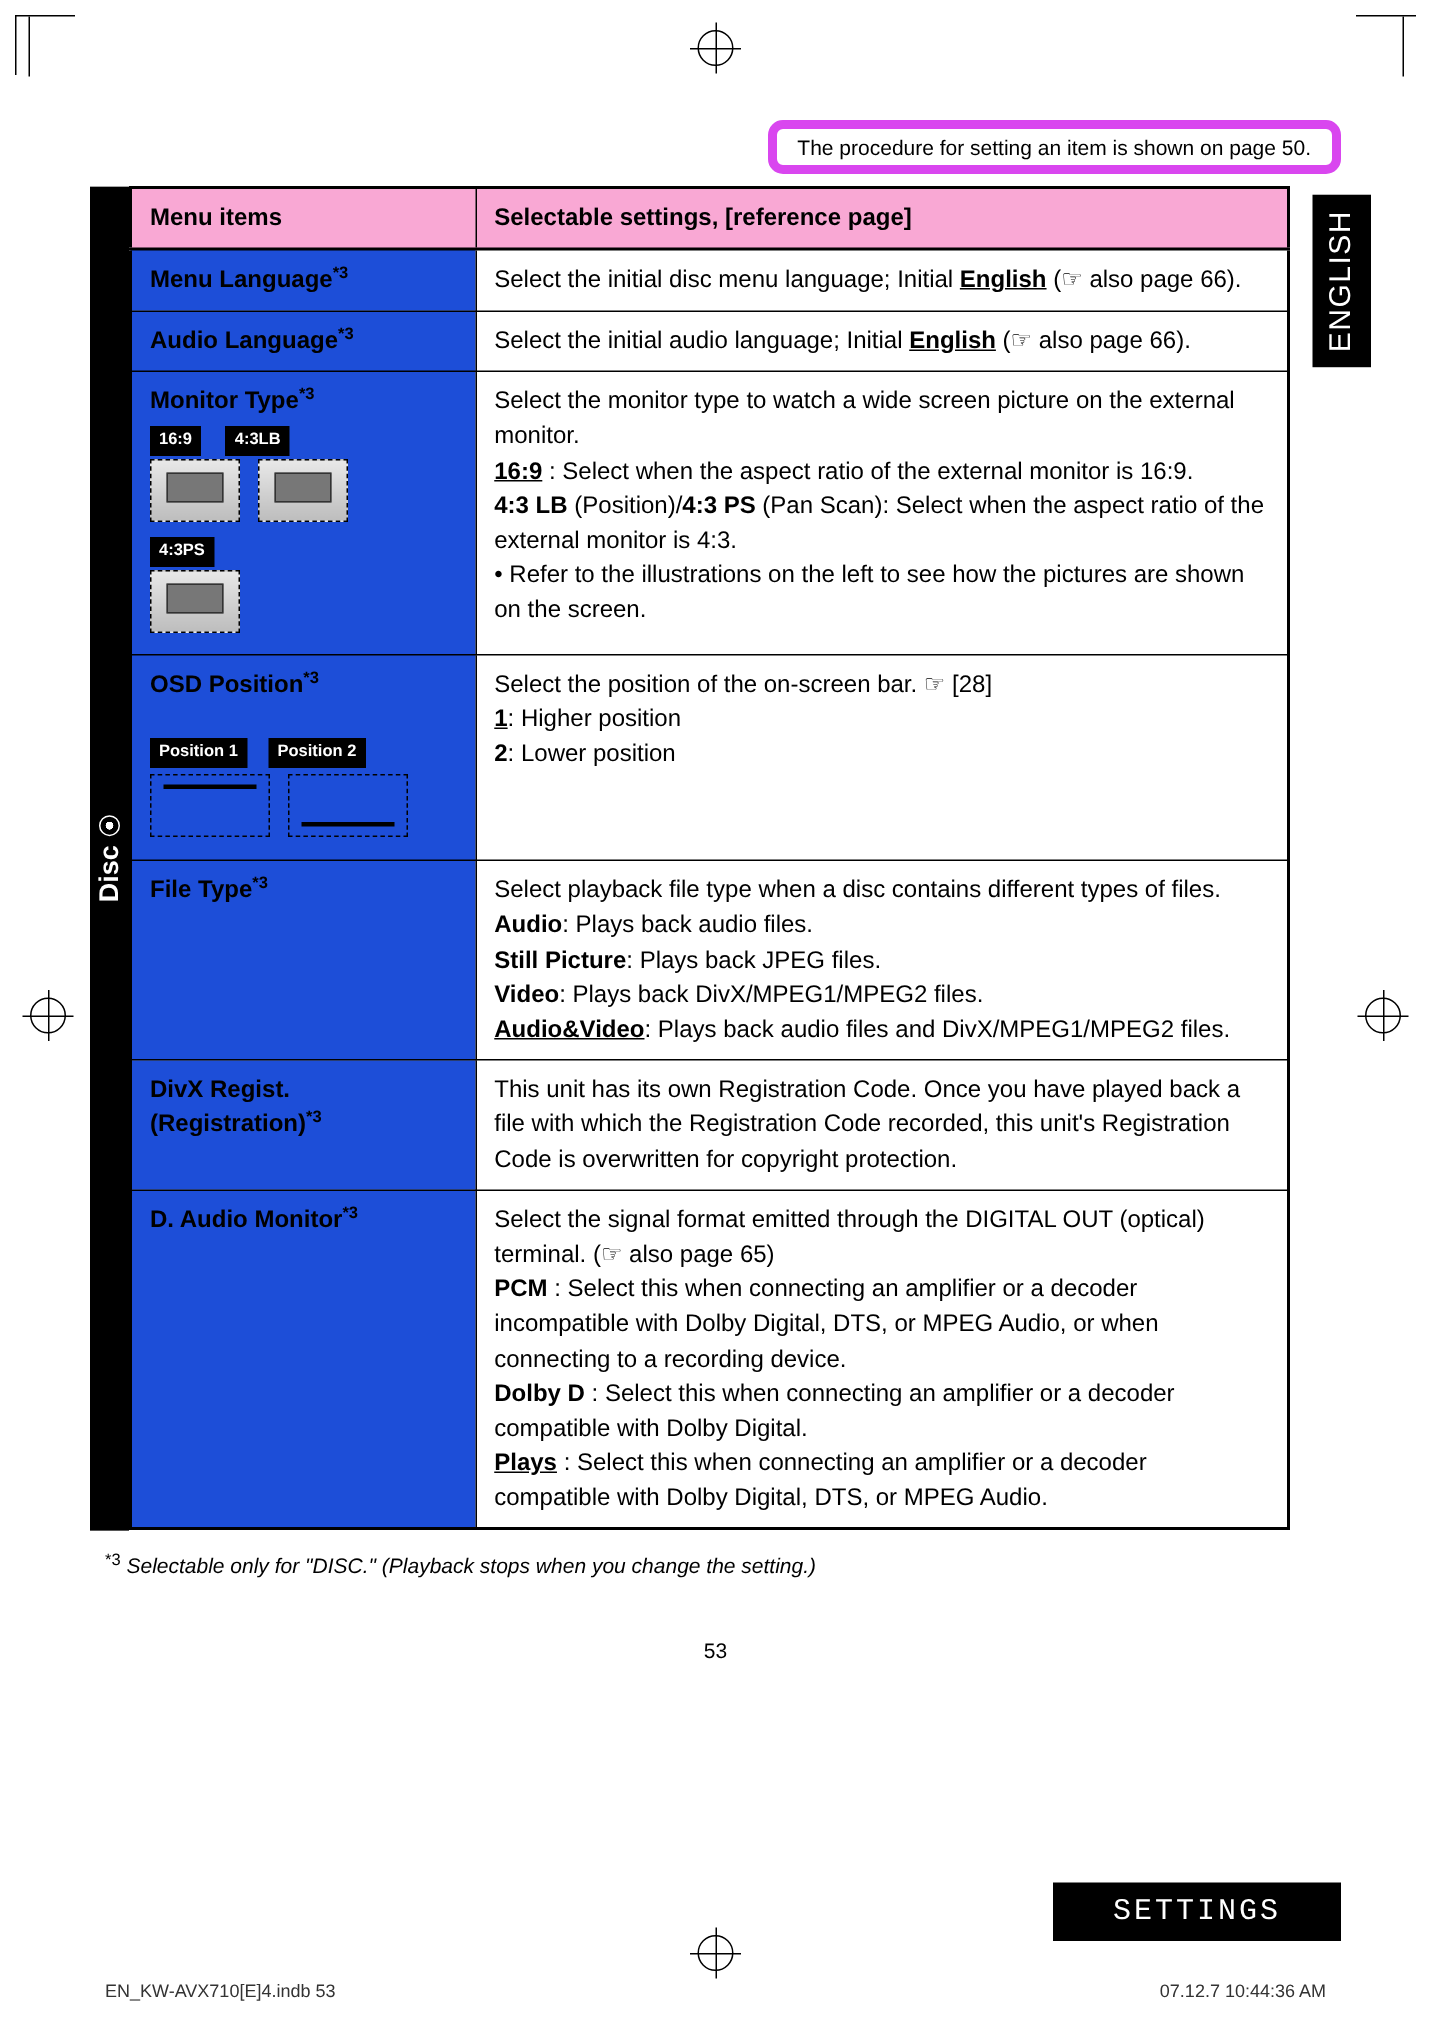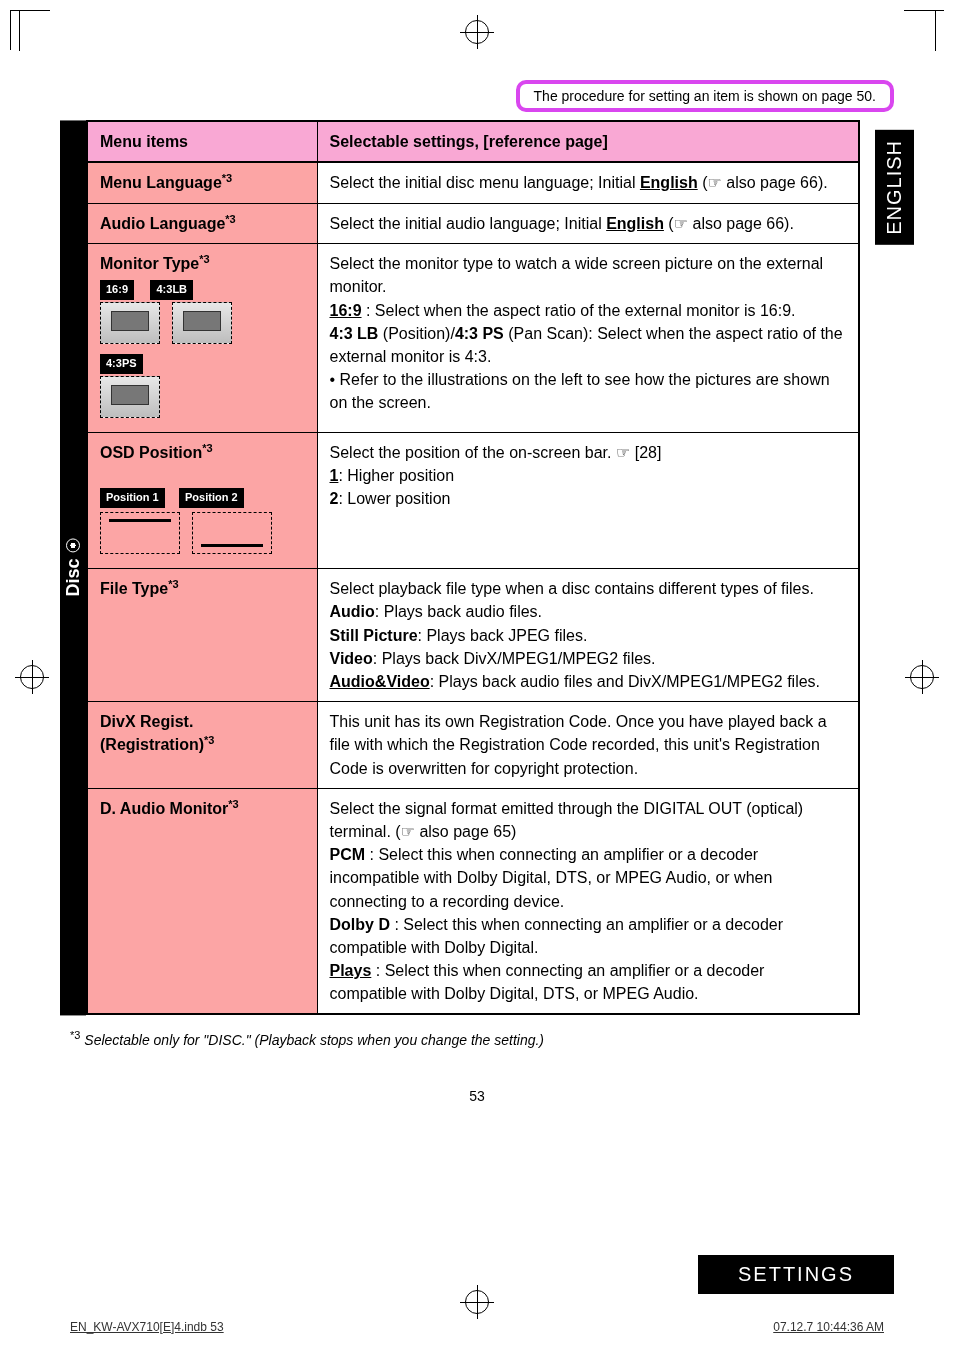--- a/index.html
+++ b/index.html
@@ -21,21 +21,21 @@
   .reg { position:absolute; width:24px; height:24px; border:1px solid #000; border-radius:50%; }
   .reg::before { content:''; position:absolute; top:50%; left:-6px; right:-6px; border-top:1px solid #000; }
   .reg::after  { content:''; position:absolute; left:50%; top:-6px; bottom:-6px; border-left:1px solid #000; }
   .reg.top { top:20px; left:50%; transform:translateX(-50%); }
   .reg.left { left:20px; top:50%; transform:translateY(-50%); }
   .reg.right { right:20px; top:50%; transform:translateY(-50%); }
   .reg.bottom { bottom:40px; left:50%; transform:translateX(-50%); }
 
   .top-note {
     float: right;
-    border: 4px solid #d946ef;
+    border: 6px solid #d946ef;
     border-radius: 10px;
     padding: 4px 14px;
     font-size: 14px;
     margin: 40px 0 8px 0;
   }
   .lang-tab {
     position: absolute;
     right: 40px; top: 130px;
     background: #000; color: #fff;
     padding: 10px 8px;
@@ -81,21 +81,21 @@
     line-height: 1.45;
   }
   th {
     background: #f9a8d4;
     text-align: left;
     font-weight: bold;
     border-top: 2px solid #000;
     border-bottom: 2px solid #000;
   }
   td.key {
-    background: #fca5a5;
+    background: #1d4ed8;
     font-weight: bold;
   }
   .sup { font-size: 11px; vertical-align: super; }
   .mono-label {
     background:#000; color:#fff; font-size:11px; font-weight:bold;
     padding:2px 6px; display:inline-block;
   }
   .thumb {
     display:inline-block; width:60px; height:42px;
     border:1px dashed #000; margin:2px 8px 6px 0;
@@ -110,25 +110,26 @@
     display:inline-block; width:80px; height:42px;
     border:1px dashed #000; margin:4px 8px 0 0; position:relative;
   }
   .posbox .bar { position:absolute; left:8px; right:8px; height:3px; background:#000; }
   .footnote { font-size:14px; font-style:italic; margin:14px 0 0 10px; }
   .pagenum { text-align:center; font-size:14px; margin-top:40px; }
   .settings-tab {
     position:absolute; right:60px; bottom:60px;
     background:#000; color:#fff; font-size:20px; letter-spacing:2px;
     padding:8px 40px;
+    font-family:Liberation Mono, monospace;
   }
   .footer-line {
     position:absolute; bottom:20px; left:70px; right:70px;
     display:flex; justify-content:space-between;
-    font-size:12px; color:#333;text-decoration:underline;
+    font-size:12px; color:#333;
   }
   .underline { text-decoration: underline; }
   b { font-weight:bold; }
 </style>
 </head>
 <body>
 
 <div class="cropmark tl"></div>
 <div class="cropmark tr"></div>
 <div class="reg top"></div>

